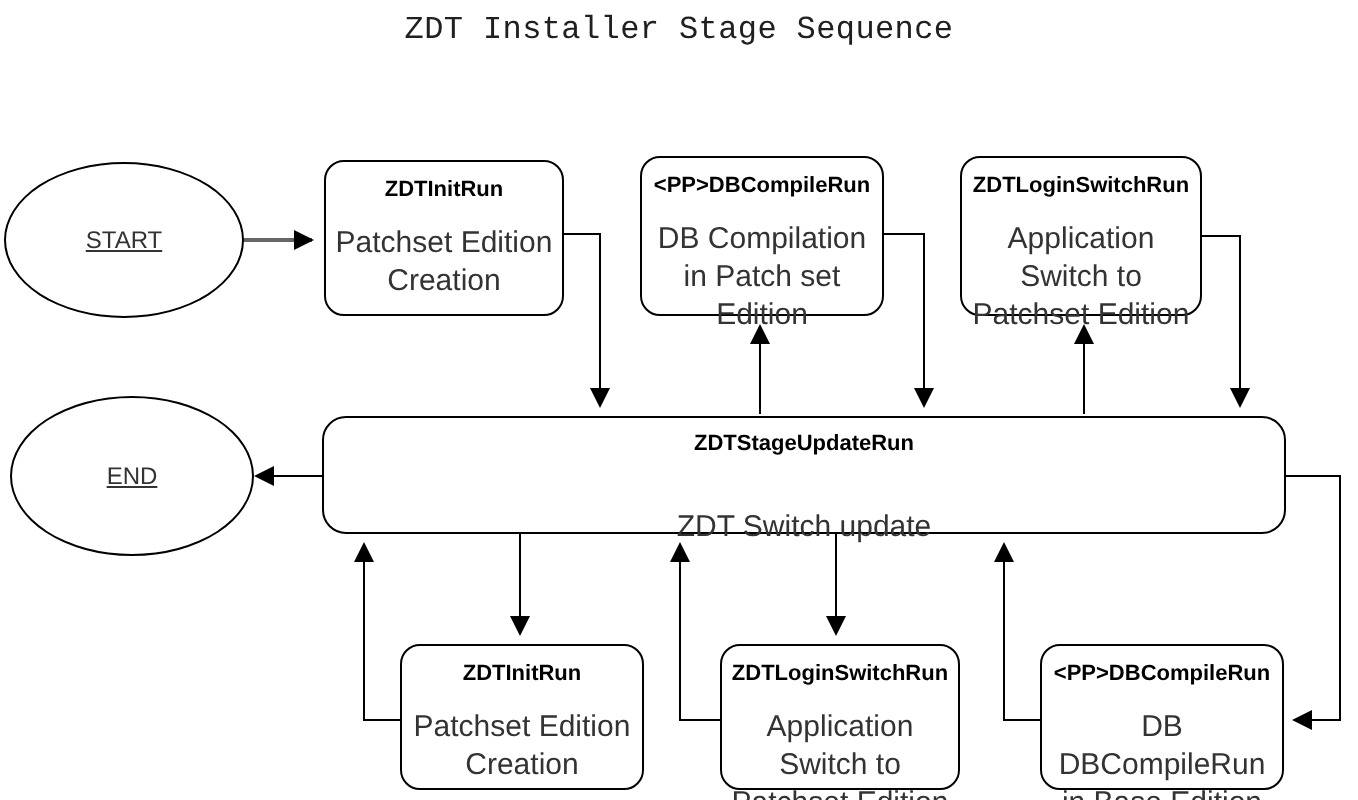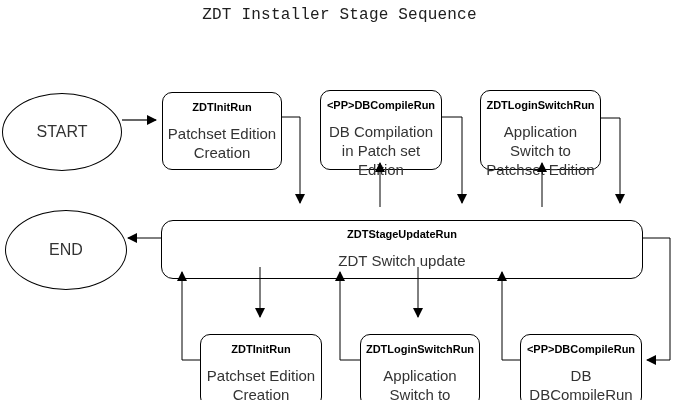--- a/index.html
+++ b/index.html
@@ -30,21 +30,20 @@
   }
   .node {
     position: absolute;
     background: var(--background);
     border: 1px solid var(--stroke);
     display: flex;
     flex-direction: column;
     align-items: center;
     text-align: center;
     z-index: 2;
-    margin-top: 12px;
   }
   .box {
     border-radius: 10px;
     padding: 8px 3px 4px 3px;
     gap: 11px;
   }
   .ellipse {
     border-radius: 50%;
     justify-content: center;
   }
@@ -53,30 +52,31 @@
     font-weight: bold;
     color: var(--text);
     line-height: 1.2;
   }
   .node-sub {
     font-size: 15px;
     color: var(--subtitle);
     line-height: 1.25;
   }
   .terminal-label {
-    font-size: 16px;
+    font-size: 12px;
     color: var(--subtitle);
+    text-decoration: underline;
   }
   .n-start   { left: 2px;   top: 81px;  width: 120px; height: 78px; }
   .n-end     { left: 5px;   top: 198px; width: 122px; height: 80px; }
   .n-init    { left: 162px; top: 80px;  width: 120px; height: 78px; }
   .n-dbc-top { left: 320px; top: 78px;  width: 122px; height: 80px; }
   .n-lsw-top { left: 480px; top: 78px;  width: 121px; height: 80px; }
   .n-stage   { left: 161px; top: 208px; width: 482px; height: 59px;
-               border-radius: 12px; padding-top: 7px; gap: 11px; }
+               border-radius: 12px; padding-top: 7px; gap: 26px; }
   .n-exit    { left: 200px; top: 322px; width: 122px; height: 73px; }
   .n-lsw-bot { left: 360px; top: 322px; width: 120px; height: 73px; }
   .n-dbc-bot { left: 520px; top: 322px; width: 122px; height: 73px; }
   .edge-layer {
     position: absolute;
     left: 0; top: 0;
     z-index: 3;
     pointer-events: none;
   }
   .edge {

